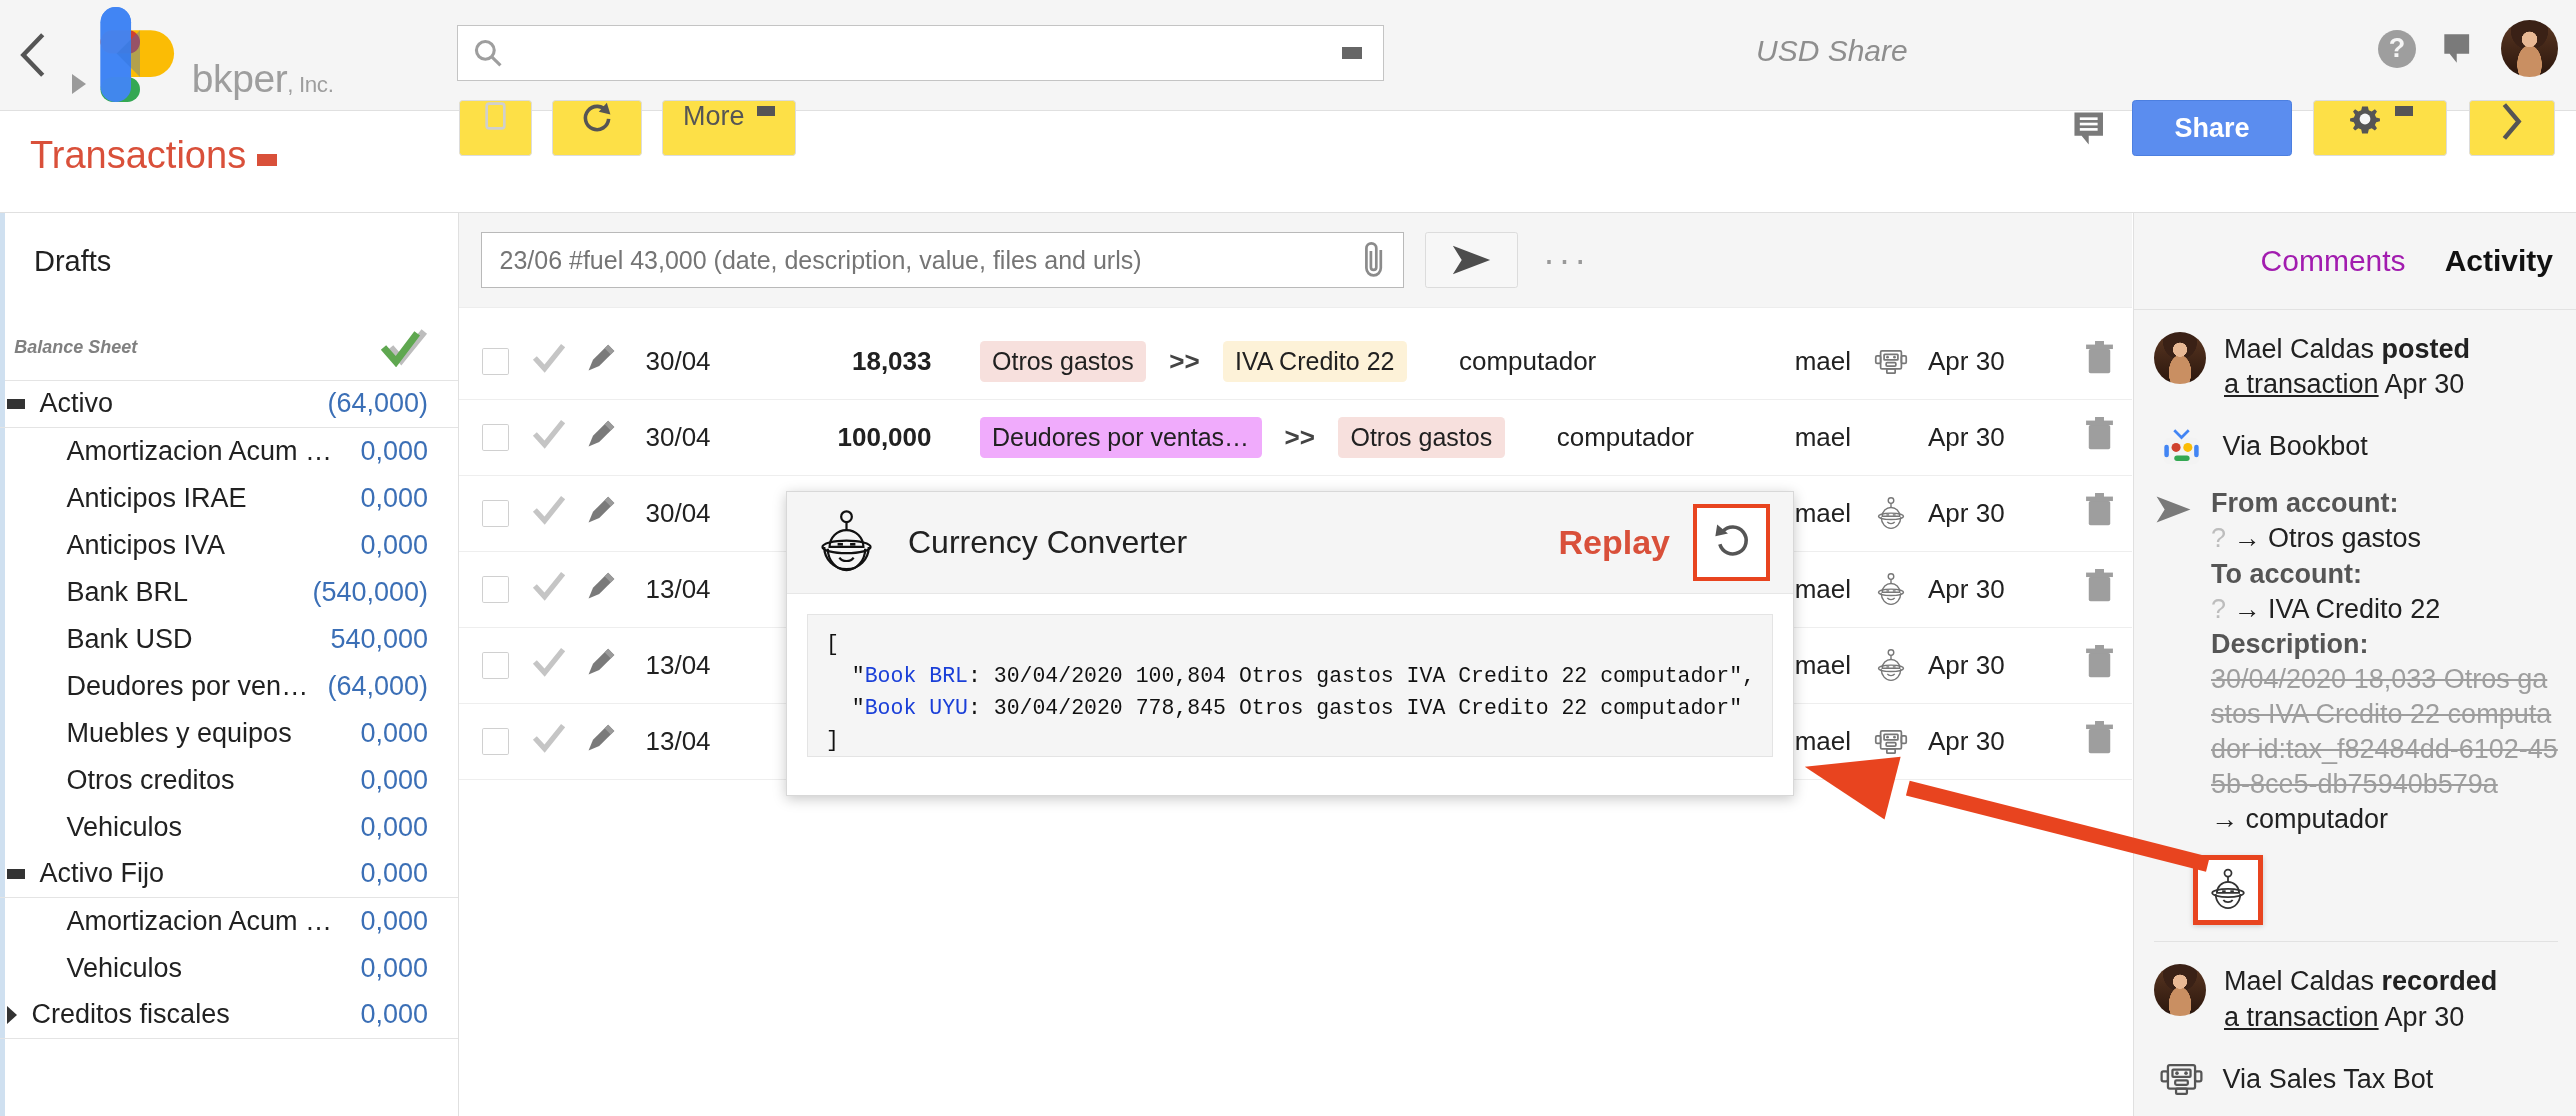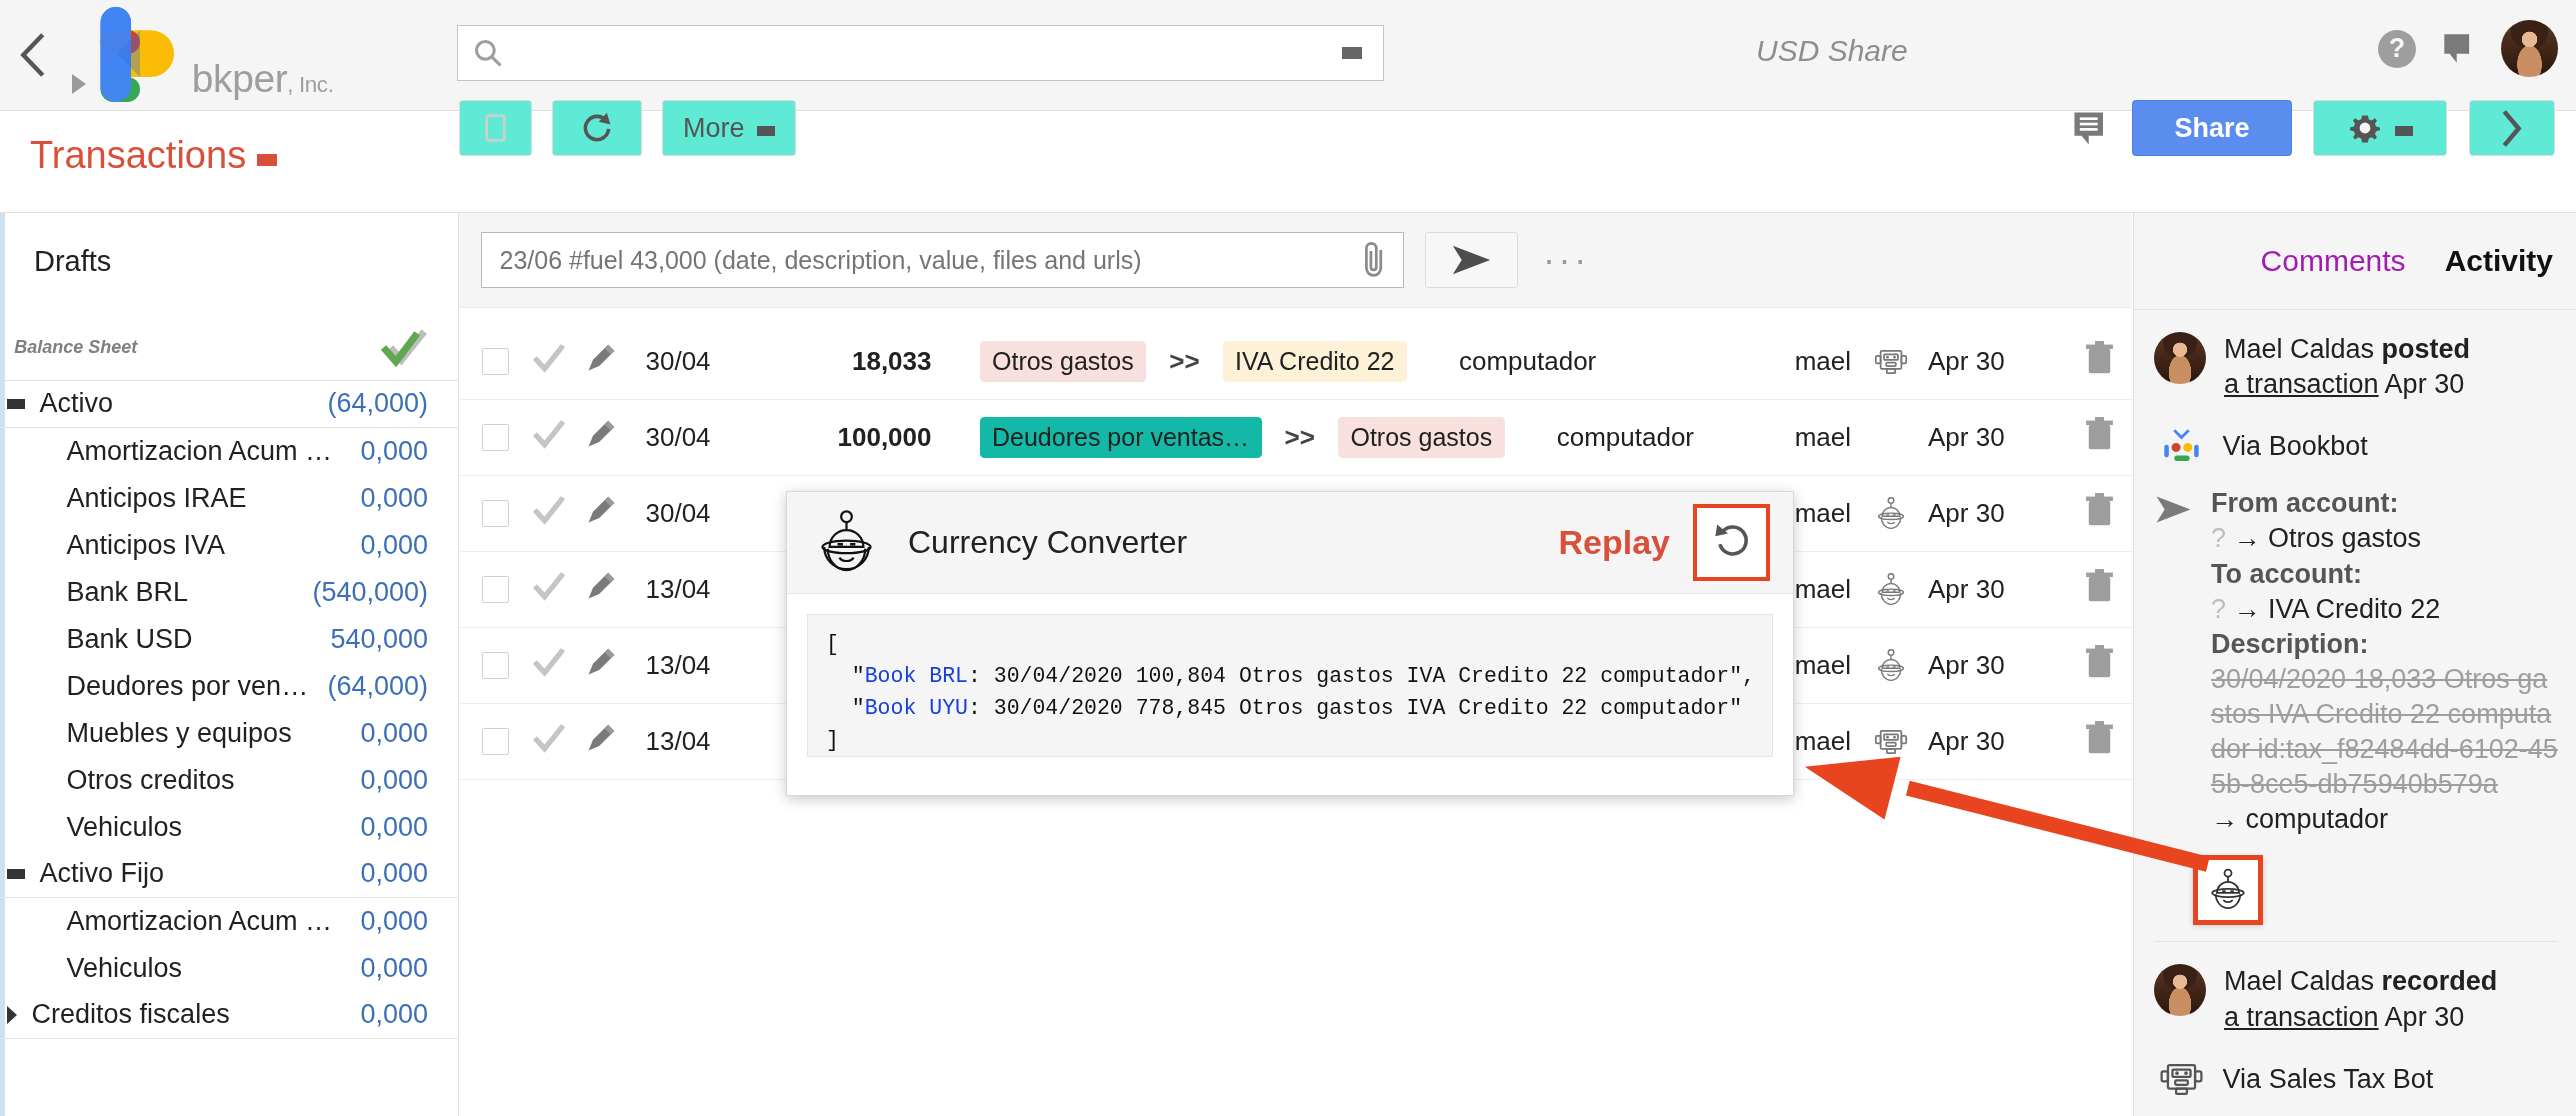--- a/index.html
+++ b/index.html
@@ -54,22 +54,22 @@
       radial-gradient(circle at 50% 20%, #3a2116 0 34%, rgba(58,33,22,0) 35%),
       linear-gradient(#5b3722,#2a160d);
     overflow:hidden;
   }
 
   
   .toolbar { position:absolute; left:0; top:111px; width:2576px; height:102px; background:#fff; border-bottom:0.9px solid #e0e0e0;}
   .trans-title { position:absolute; left:30px; top:23px; font-size:38px; color:#d9503a; display:flex; align-items:center; gap:10.7px; cursor:pointer;}
   .trans-title .cr { width:0;height:0;border-left:10.7px solid #d9503a;border-right:10.7px solid #d9503a;border-top:12.5px solid #d9503a; margin-top:9px;}
   .tbtn {
-    background:#5eead4; border:0.9px solid #dcdcdc; border-radius:3.6px;
-    height:56px; display:flex; align-items:center; justify-content:center; cursor:pointer;
+    background:#fde047; border:0.9px solid #dcdcdc; border-radius:3.6px;
+    height:56px; display:flex; justify-content:center; cursor:pointer;
     font-size:27px; color:#555; padding:0 20px;
   }
   .tb-group { position:absolute; left:459px; top:100px; display:flex; gap:20px; }
   .tb-right { position:absolute; right:21.5px; top:100px; display:flex; align-items:center; gap:21.5px; }
   .share-btn {
     background:#5b8def; color:#fff; border:0.9px solid #4c7fe0; border-radius:3.6px;
     height:56px; padding:0 41px; font-size:27px; font-weight:bold; display:flex; align-items:center; cursor:pointer;
   }
 
   
@@ -401,21 +401,21 @@
           <span class="cb"></span>
           <span class="chk"><svg width="36" height="30" viewBox="0 0 40 34">
               <polyline points="4,17 15,29 36,3" fill="none" stroke="#c5c5c5" stroke-width="6"></polyline>
             </svg></span>
           <span class="pencil"><svg width="32" height="32" viewBox="0 0 36 36">
               <polygon points="4,32 9,20 26,3 33,10 16,27" fill="#7a7a7a"></polygon>
               <polygon points="26,3 33,10 29,14 22,7" fill="#9a9a9a"></polygon>
             </svg></span>
           <span class="date">30/04</span>
           <span class="amt">100,000</span>
-          <span class="chip chip-from" style="background:#14b8a6">Deudores por ventas…</span>
+          <span class="chip chip-from" style="background:#f0abfc">Deudores por ventas…</span>
           <span class="arrows">&gt;&gt;</span>
           <span class="chip" style="background:#f7e0dd">Otros gastos</span>
           <span class="desc">computador</span>
           <span class="spacer"></span>
           <span class="user">mael</span>
           <span class="boticon"></span>
           <span class="apr">Apr 30</span>
           <span class="trash"><svg width="29" height="34" viewBox="0 0 32 38">
               <rect x="4" y="9" width="24" height="27" rx="2" fill="#9e9e9e"></rect>
               <rect x="1" y="4" width="30" height="5" fill="#9e9e9e"></rect>

